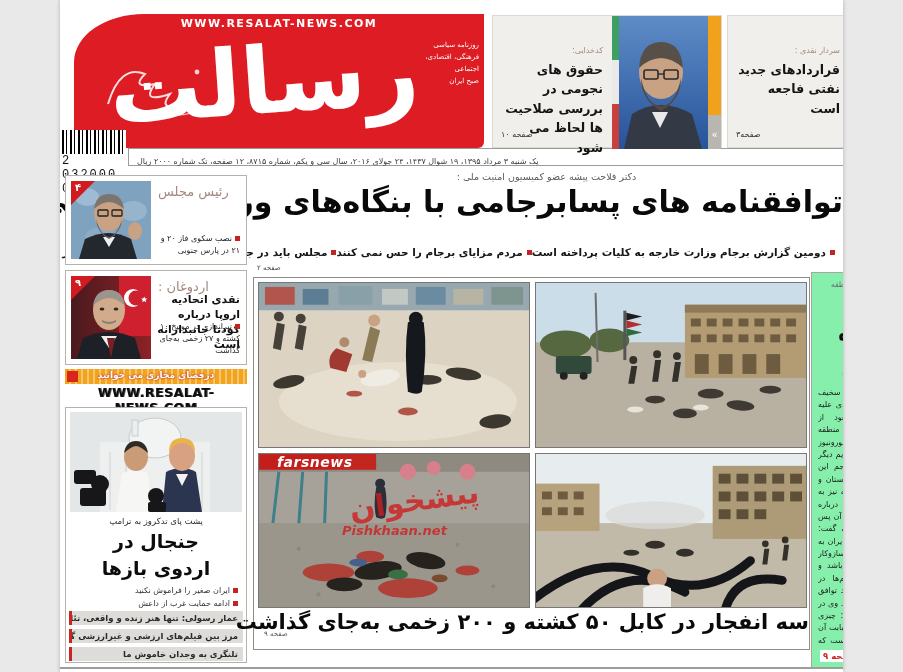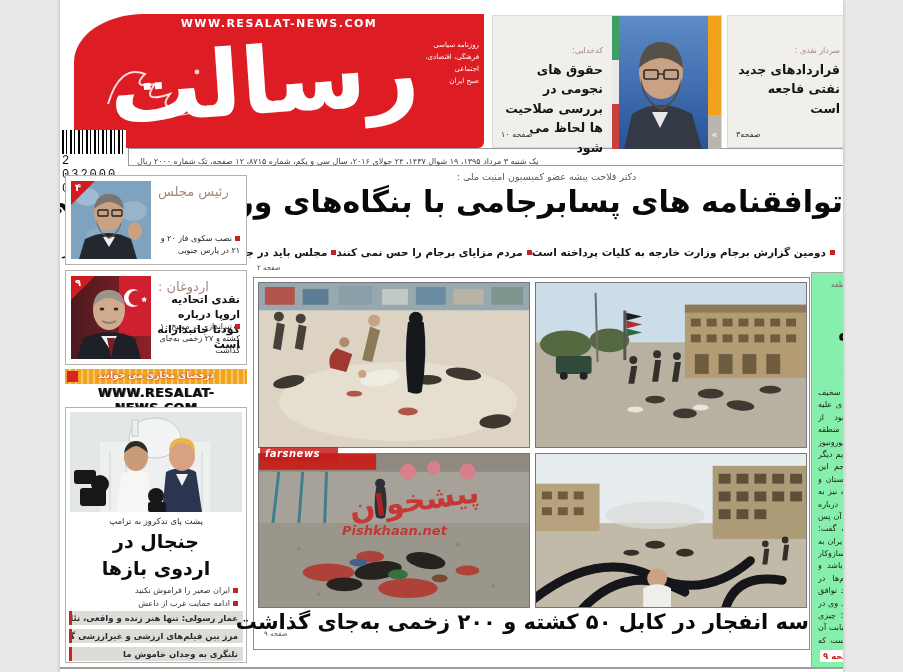--- a/index.html
+++ b/index.html
@@ -62,21 +62,21 @@
   .tbx .row{position:absolute;left:3px;right:3px;height:14px;background:#dedcd8;border-left:3px solid #cd2420;font-size:8.5px;font-weight:bold;color:#2a2a2a;direction:rtl;text-align:right;padding:2px 5px 0 0;white-space:nowrap;overflow:hidden}
 
   
   .grid{left:193px;top:277px;width:557px;height:373px;background:#fff;border:1px solid #8f8c87}
   .gph{position:absolute;border:1px solid #777}
   .grid .caption{position:absolute;top:332px;left:0;right:0;text-align:center;font-size:21px;font-weight:bold;color:#0a0a0a;direction:rtl;white-space:nowrap}
   .grid .pref{position:absolute;left:10px;top:352px;font-size:7px;color:#555;direction:rtl}
   .wm{position:absolute;color:rgba(205,30,30,.8);font-weight:bold;direction:rtl;pointer-events:none}
   .wm-fa{left:95px;top:205px;font-size:30px;transform:rotate(-8deg)}
   .wm-latin{left:88px;top:245px;font-size:13px;direction:ltr;font-style:italic}
-  .credit{position:absolute;left:6px;top:169px;width:78px;height:14px;background:rgba(195,28,28,.85);color:#fff;font-size:10px;font-weight:bold;font-style:italic;padding-left:5px;line-height:14px;letter-spacing:.5px}
+  .credit{position:absolute;left:6px;top:177px;width:78px;height:14px;background:rgba(195,28,28,.85);color:#fff;font-size:14px;font-weight:bold;font-style:italic;padding-left:17px;line-height:14px;letter-spacing:.5px}
 
   
   .rcol{left:751px;top:272px;width:150px;height:396px;background:#86efac;border:1px solid #a9a6a0}
   .rcol .kicker{position:absolute;top:7px;left:0;right:0;text-align:center;font-size:7.5px;color:#6b6b6b;direction:rtl}
   .rcol .hl{position:absolute;top:18px;left:4px;right:4px;text-align:center;font-size:20px;font-weight:bold;color:#0a0a0a;line-height:1.45;direction:rtl}
   .rcol .subhead{position:absolute;top:82px;right:6px;left:6px;text-align:right;font-size:9.5px;font-weight:bold;color:#141414;line-height:1.5;direction:rtl}
   .rcol .body{position:absolute;top:114px;left:6px;right:6px;height:256px;overflow:hidden;font-size:8px;line-height:1.55;text-align:justify;color:#1d1d1d;direction:rtl}
   .rcol .cont{position:absolute;bottom:5px;left:8px;background:#fff;color:#ce2421;font-size:8.5px;font-weight:bold;direction:rtl;padding:1px 3px}
 
   .page-bottom{left:0;right:0;top:667px;height:2px;background:#9d9d9d}

